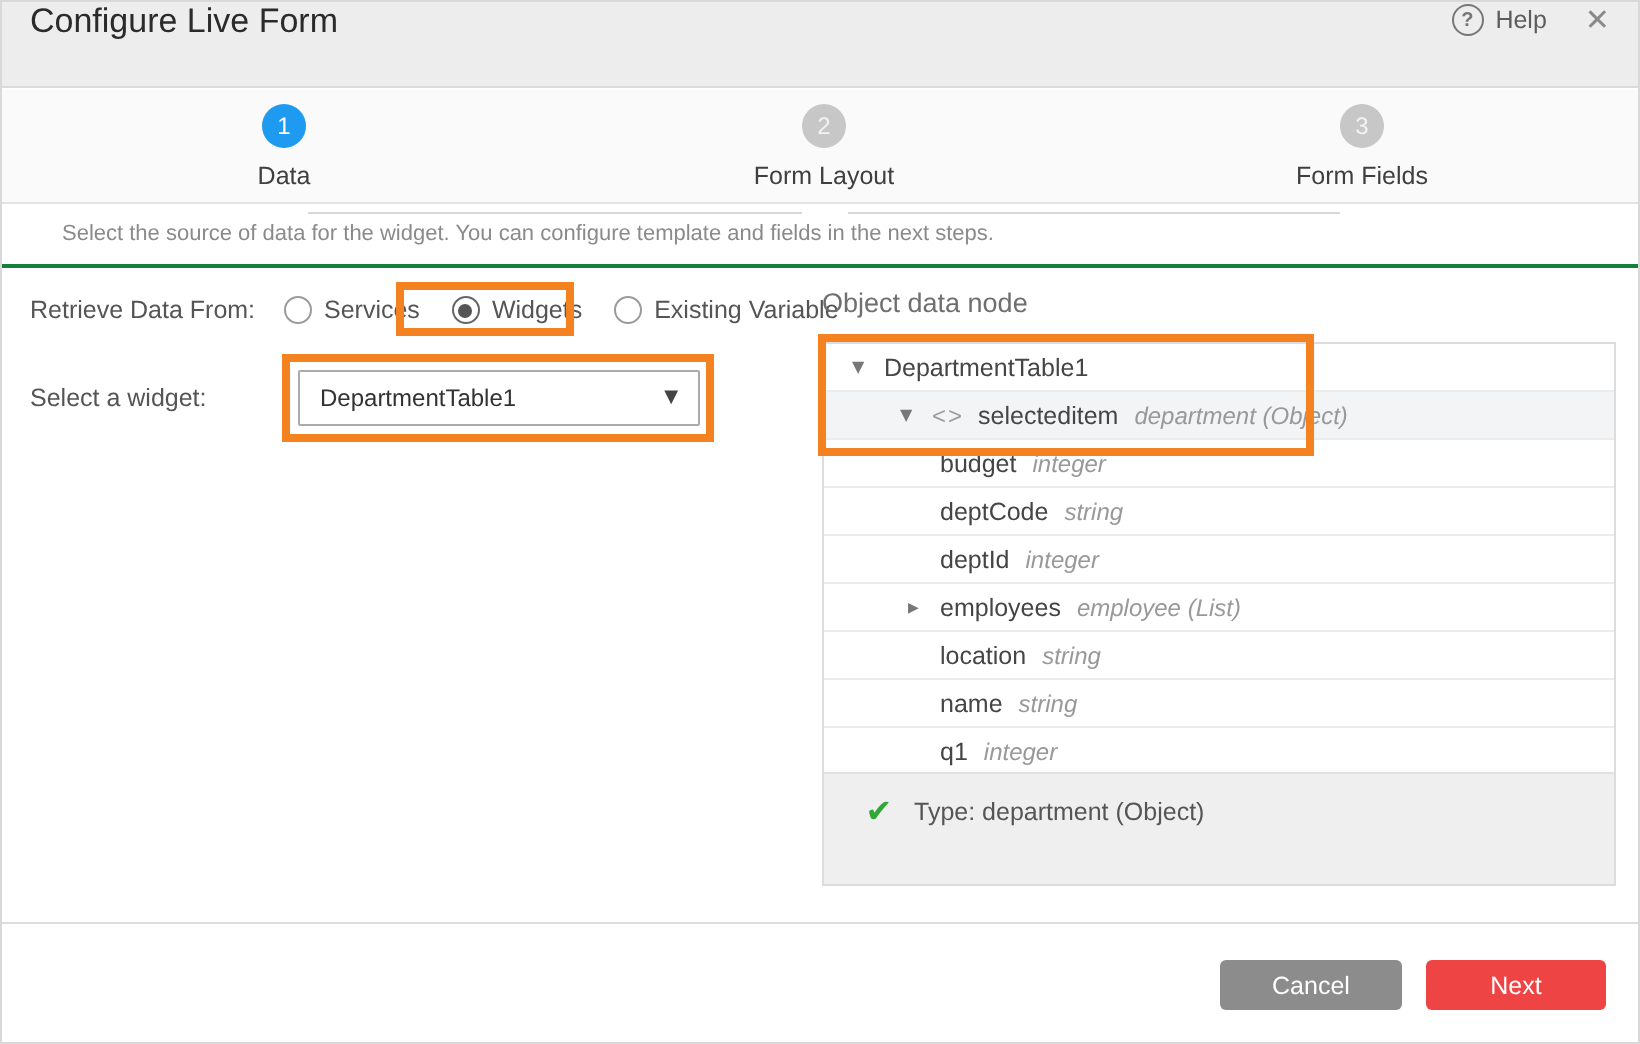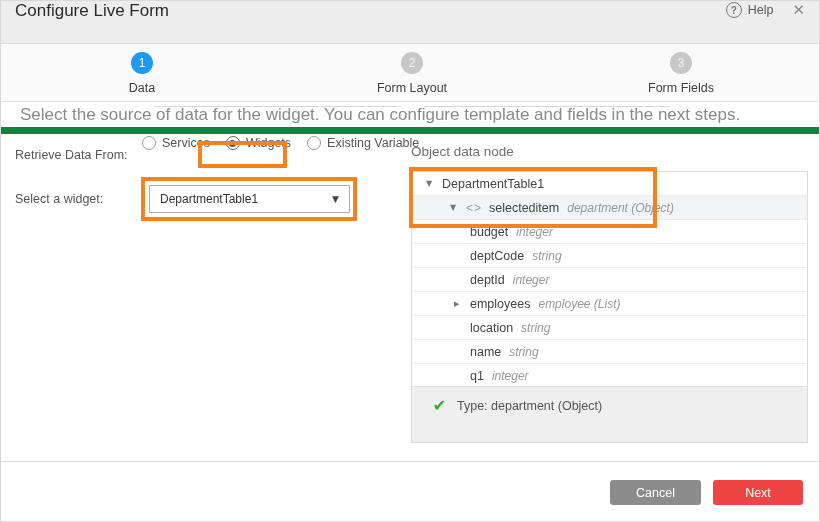--- a/index.html
+++ b/index.html
@@ -38,28 +38,28 @@
     display:flex; align-items:center; justify-content:center;
     color:#fff; font-size:12px;
   }
   .step.active .step-circle { background:#1e9af0; }
   .step.inactive .step-circle { background:#c7c7c7; color:#f3f3f3; }
   .step-label { margin-top:7px; font-size:12.5px; color:#3f3f3f; }
 
   
   .desc {
     position:absolute; left:0; top:101px; width:100%; height:32px;
-    border-bottom:7px solid #15803d;
-    display:flex; align-items:center; padding:0 19px;
-    font-size:17px; color:#8a8a8a;
+    border-bottom:2px solid #15803d;
+    display:flex; align-items:center; padding:0 30px;
+    font-size:11px; color:#8a8a8a;
   }
 
   
   .field-label { position:absolute; left:14px; font-size:12.5px; color:#555; }
-  .radio-row { position:absolute; left:141px; top:135px; display:flex; align-items:flex-end; }
+  .radio-row { position:absolute; left:141px; top:147px; display:flex; align-items:flex-end; }
   .radio { display:flex; align-items:center; cursor:pointer; margin-right:16px; }
   .radio-circle {
     width:14px; height:14px; border:1.5px solid #9b9b9b; border-radius:50%;
     margin-right:6px; position:relative; background:#fff; flex:0 0 auto;
   }
   .radio.checked .radio-circle { border-color:#666; }
   .radio.checked .radio-circle::after {
     content:""; position:absolute; left:2.5px; top:2.5px; width:7px; height:7px;
     border-radius:50%; background:#555;
   }

